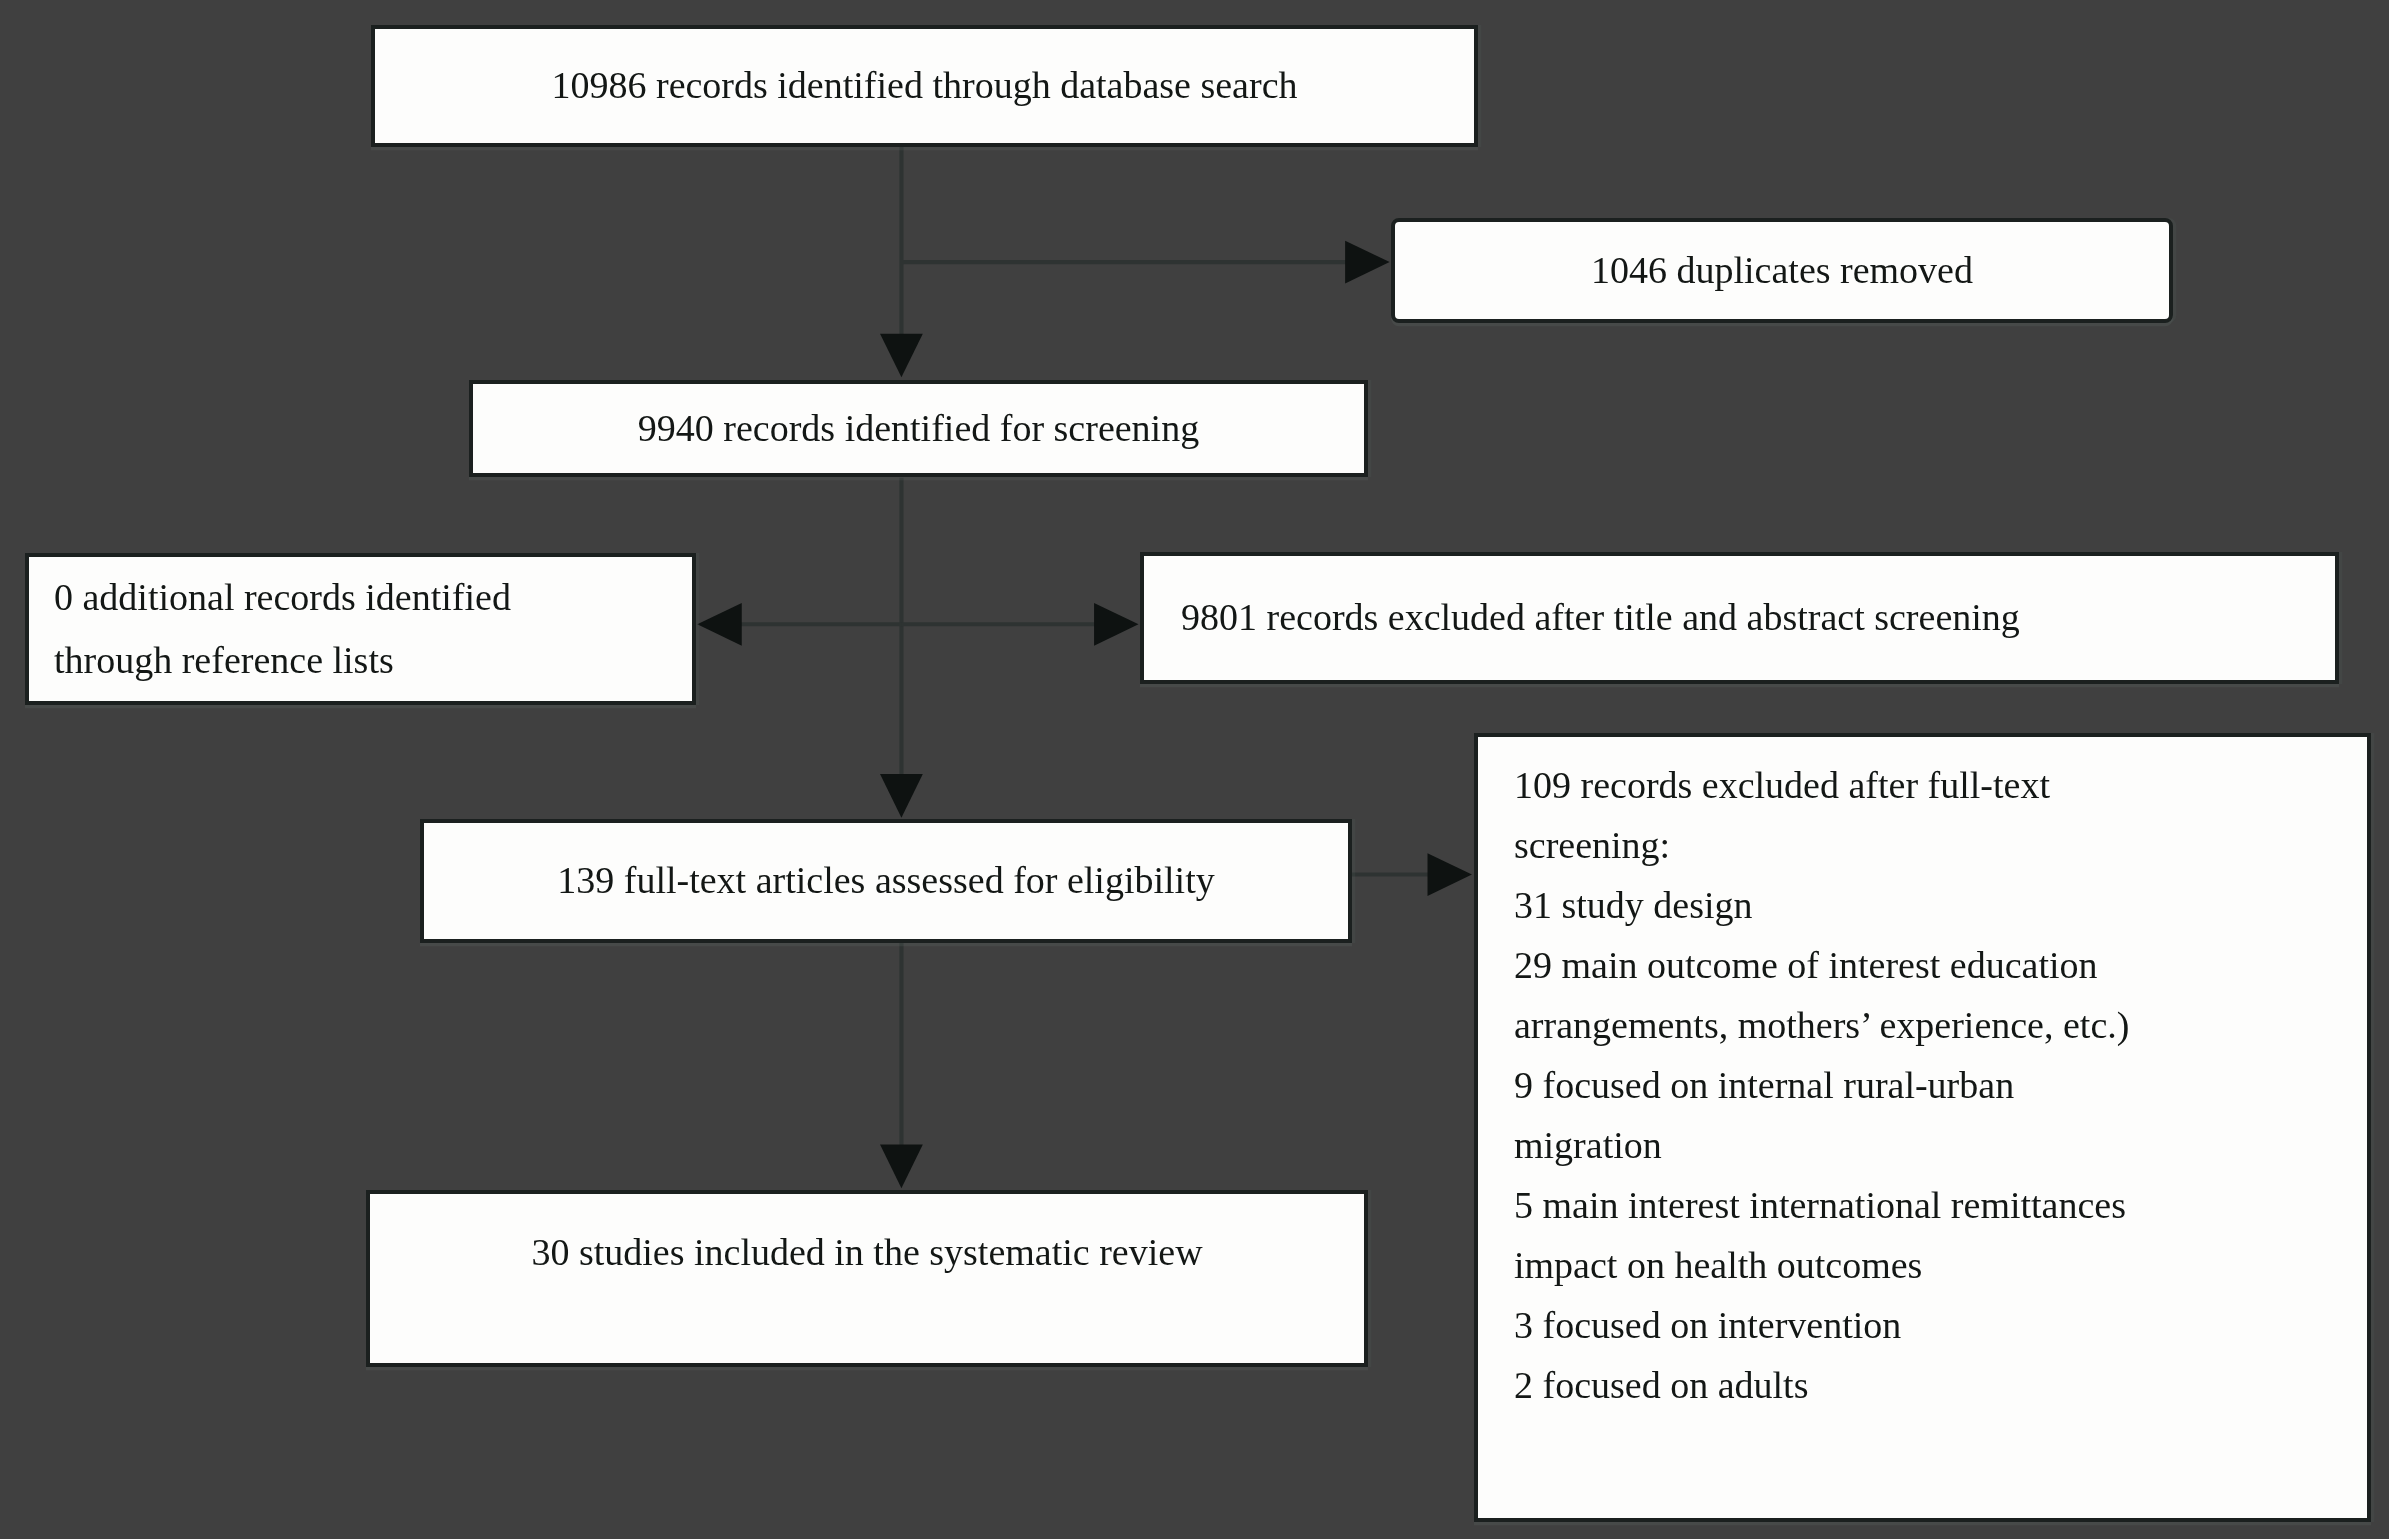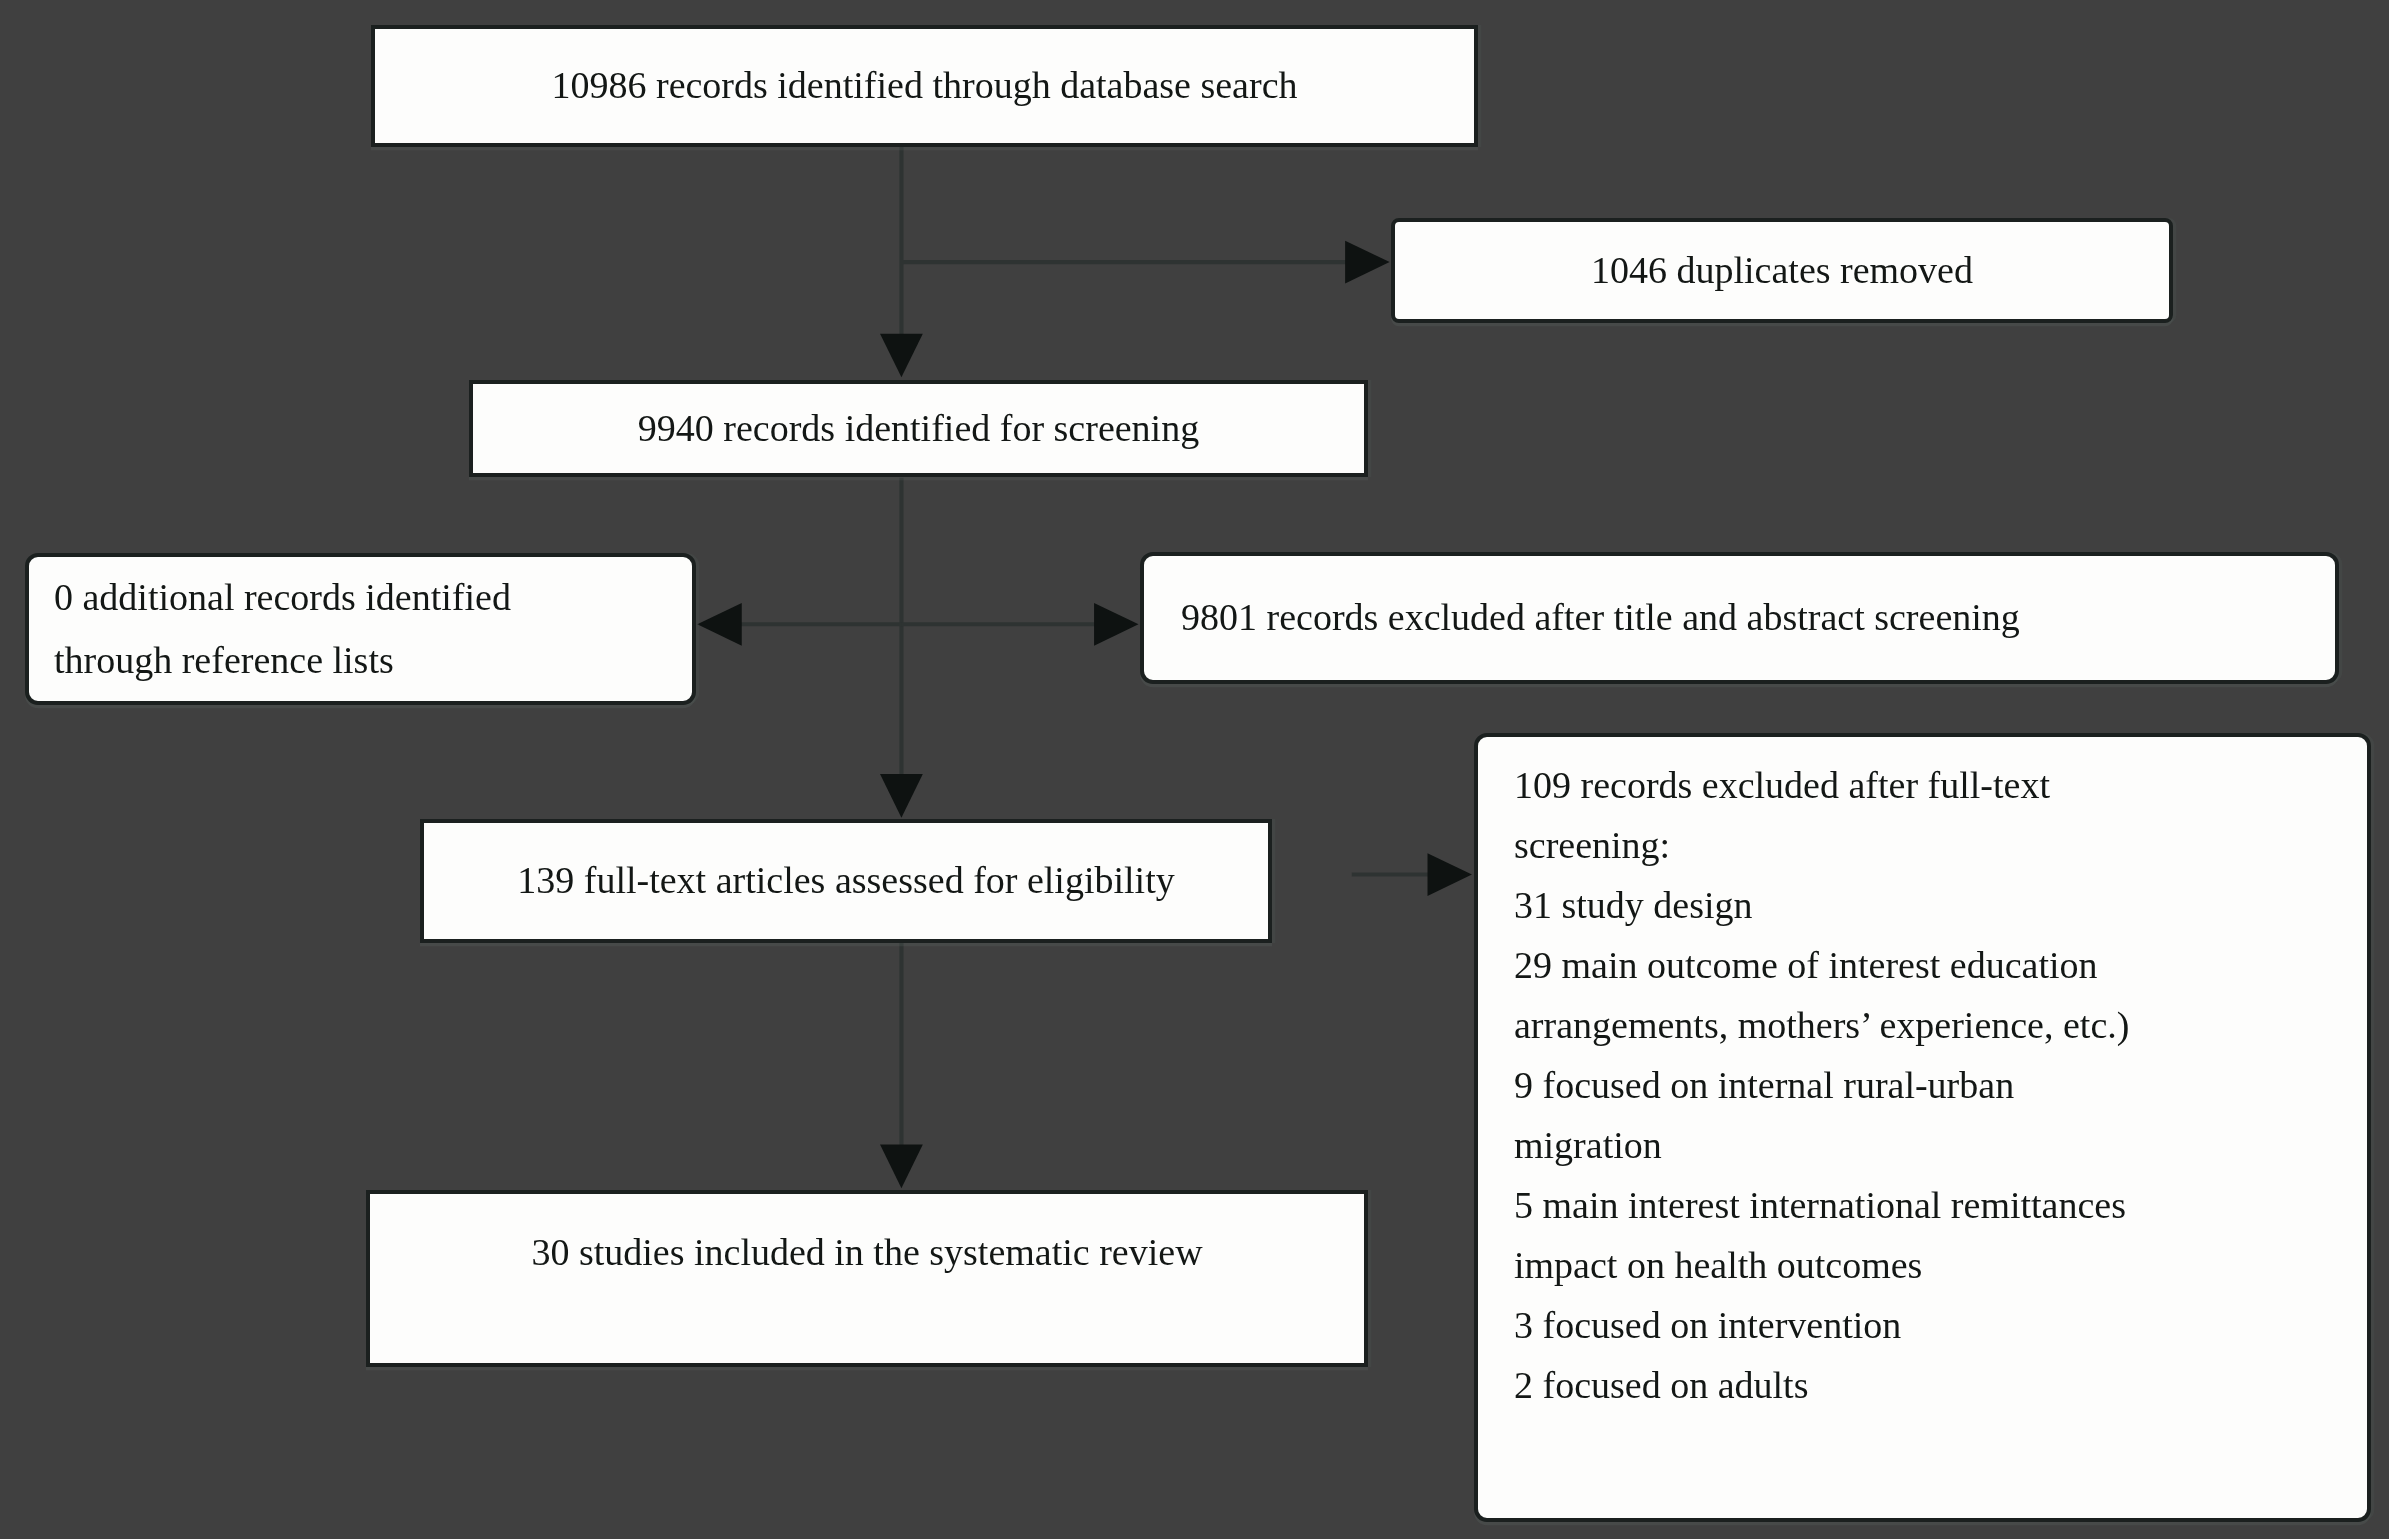--- a/index.html
+++ b/index.html
@@ -23,32 +23,32 @@
     border: 4.1px solid #1b201f;
     box-sizing: border-box;
     box-shadow: 0 3.3px 0 rgba(90,105,100,0.25), 3.3px 0 0 rgba(90,105,100,0.15);
     display: flex;
     flex-direction: column;
     justify-content: center;
     font-size: 38px;
     line-height: 1.35;
   }
   .box.center { align-items: center; text-align: center; }
-  .box.left   { align-items: flex-start; text-align: left; border-radius: 13px; }
+  .box.left   { align-items: flex-start; text-align: left; }
   .box .line { white-space: nowrap; }
 
   #box-identified      { left: 371px;  top: 25px;   width: 1107px; height: 122px; }
   #box-duplicates      { left: 1391px; top: 218px;  width: 782px;  height: 105px; border-radius: 8px; }
   #box-screening       { left: 469px;  top: 380px;  width: 899px; height: 97px; }
   #box-reference-lists { left: 25px;   top: 553px;  width: 671px;  height: 152px;
                          padding-left: 25px; }
   #box-reference-lists .line { line-height: 63px; }
   #box-title-abstract  { left: 1140px; top: 552px;  width: 1199px; height: 132px;
                          padding-left: 37px; justify-content: center; }
-  #box-fulltext        { left: 420px;  top: 819px;  width: 852px; height: 124px; }
+  #box-fulltext        { left: 420px;  top: 819px;  width: 932px; height: 124px; }
   #box-fulltext-excluded { left: 1474px; top: 733px; width: 897px; height: 789px;
                          justify-content: flex-start;
                          padding: 18px 25px 0 36px; }
   #box-fulltext-excluded .line { line-height: 60px; }
   #box-included        { left: 366px;  top: 1190px; width: 1002px; height: 177px;
                          justify-content: flex-start; padding-top: 33px; }
 
   #connector-layer {
     position: absolute;
     left: 0; top: 0;

